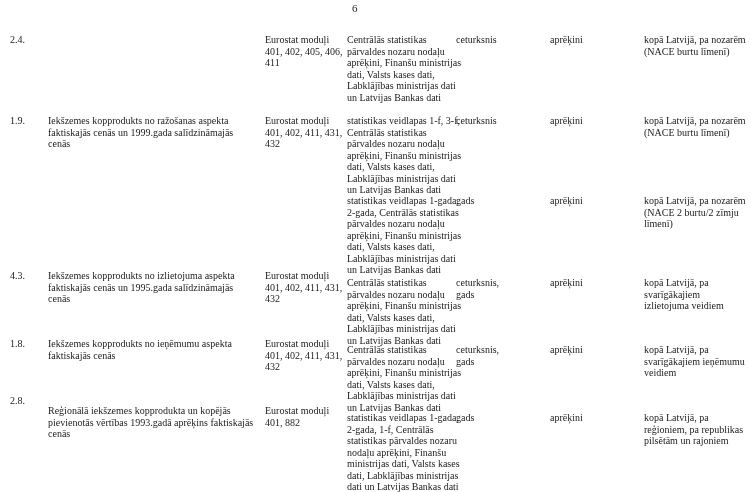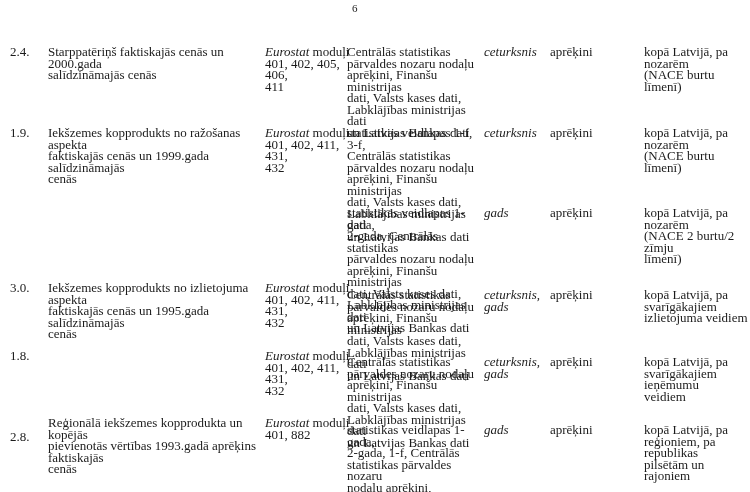--- a/index.html
+++ b/index.html
@@ -10,69 +10,68 @@
     font-family:"Liberation Serif","DejaVu Serif",serif;
     color:#1b1b1b;
     overflow:hidden;
   }
   .page-number{
     position:absolute;left:352px;top:2px;
     font-size:11px;line-height:13px;
   }
   .cell{
     position:absolute;
-    font-size:13px;line-height:11.5px;
+    font-size:10px;line-height:11.5px;
     white-space:pre-line;
-    margin-top:12px;
   }
   .c-num{left:10px;width:34px;}
   .c-name{left:48px;width:222px;}
   .c-mod{left:265px;width:94px;}
   .c-src{left:347px;width:128px;}
-  .c-per{left:484px;width:58px;font-style:italic;}
+  .c-per{left:456px;width:58px;}
   .c-met{left:550px;width:60px;}
   .c-brk{left:644px;width:108px;}
-  .it{font-style:italic;}
+  .it{}
 </style>
 </head>
 <body>
 
 <div class="page">
 
   <div class="page-number">6</div>
 
   <div class="cell c-num" style="top:34px">2.4.</div>
-  <div class="cell c-name" style="top:34px">Starppatēriņš faktiskajās cenās un 2000.gada
-salīdzināmajās cenās</div>
   <div class="cell c-mod" style="top:34px"><span class="it">Eurostat</span><span> moduļi
 401, 402, 405, 406,
 411</span></div>
 
   <div class="cell c-num" style="top:115px">1.9.</div>
   <div class="cell c-name" style="top:115px">Iekšzemes kopprodukts no ražošanas aspekta
 faktiskajās cenās un 1999.gada salīdzināmajās
 cenās</div>
   <div class="cell c-mod" style="top:115px"><span class="it">Eurostat</span><span> moduļi
 401, 402, 411, 431,
 432</span></div>
 
-  <div class="cell c-num" style="top:270px">3.0.</div>
+  <div class="cell c-num" style="top:270px">4.3.</div>
   <div class="cell c-name" style="top:270px">Iekšzemes kopprodukts no izlietojuma aspekta
 faktiskajās cenās un 1995.gada salīdzināmajās
 cenās</div>
   <div class="cell c-mod" style="top:270px"><span class="it">Eurostat</span><span> moduļi
 401, 402, 411, 431,
 432</span></div>
 
   <div class="cell c-num" style="top:338px">1.8.</div>
+  <div class="cell c-name" style="top:338px">Iekšzemes kopprodukts no ieņēmumu aspekta
+faktiskajās cenās</div>
   <div class="cell c-mod" style="top:338px"><span class="it">Eurostat</span><span> moduļi
 401, 402, 411, 431,
 432</span></div>
 
-  <div class="cell c-num" style="top:419px">2.8.</div>
+  <div class="cell c-num" style="top:395px">2.8.</div>
   <div class="cell c-name" style="top:405px">Reģionālā iekšzemes kopprodukta un kopējās
 pievienotās vērtības 1993.gadā aprēķins faktiskajās
 cenās</div>
   <div class="cell c-mod" style="top:405px"><span class="it">Eurostat</span><span> moduļi
 401, 882</span></div>
 
   <div class="cell c-src" style="top:34px">Centrālās statistikas
 pārvaldes nozaru nodaļu
 aprēķini, Finanšu ministrijas
 dati, Valsts kases dati,

